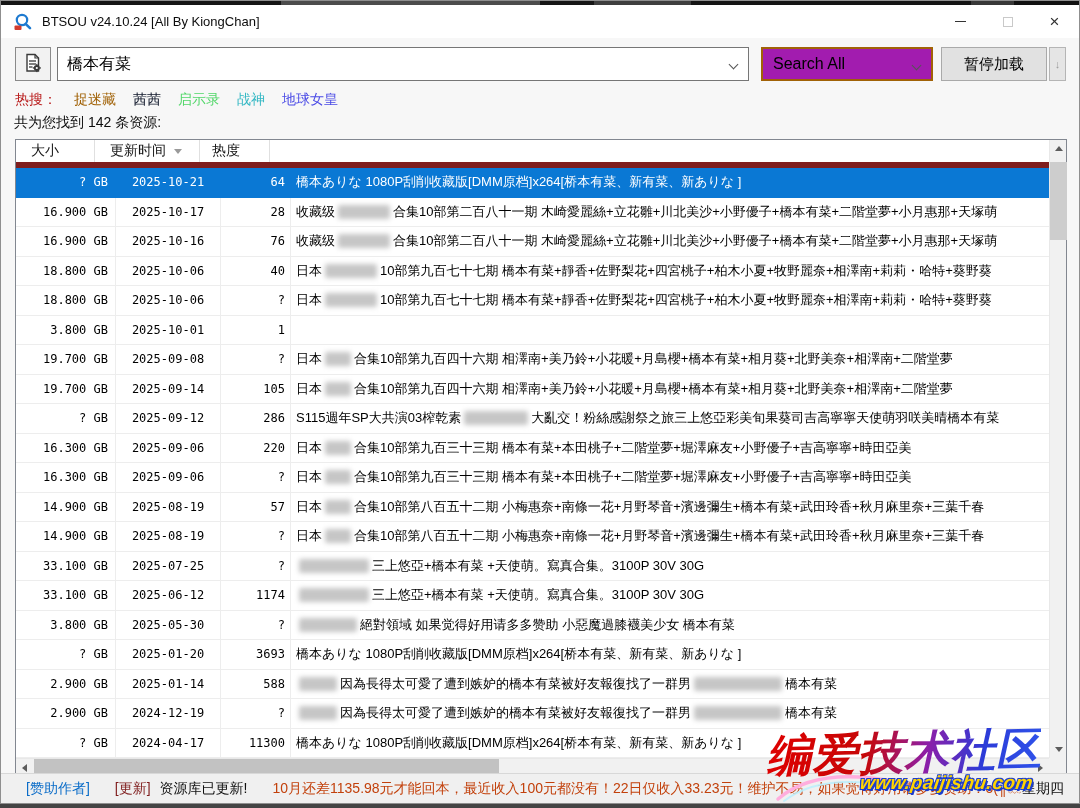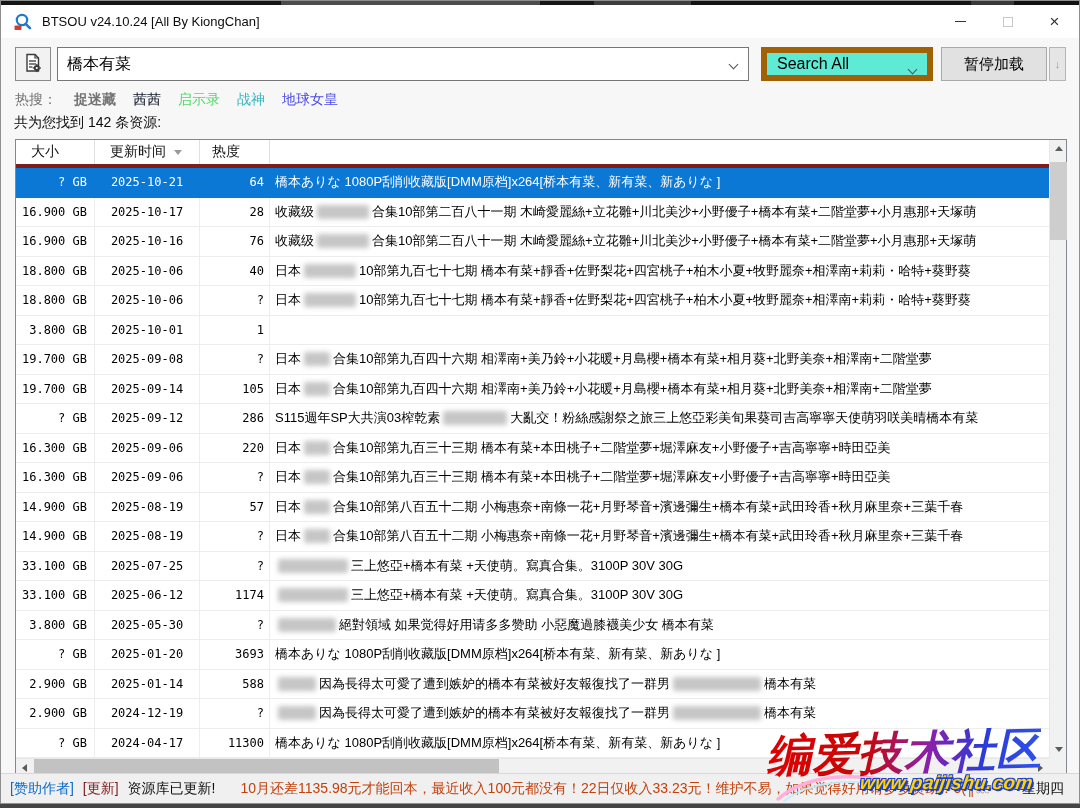--- a/index.html
+++ b/index.html
@@ -18,44 +18,44 @@
   .win-controls { position:absolute; right:1px; top:0; height:33px; display:flex; }
   .win-btn { width:47px; height:33px; display:flex; align-items:center; justify-content:center; background:#fff; color:#222; }
   .glyph-min { width:11px; height:0; border-top:1px solid #333; display:block; }
   .glyph-max { width:10px; height:10px; border:1px solid #c9c9c9; display:block; }
   .glyph-close { font-size:17px; color:#333; line-height:1; }
 
   
   .settings-btn { position:absolute; left:14px; top:46px; width:36px; height:34px; background:#f2f2f2; border:1px solid #8a8a8a; display:flex; align-items:center; justify-content:center; }
   .search-combo { position:absolute; left:56px; top:46px; width:692px; height:34px; background:#fff; border:1px solid #767676; display:flex; align-items:center; padding:0 26px 0 9px; font-size:16px; color:#000; }
   .chev { position:absolute; right:11px; top:13px; width:7px; height:7px; border-right:1.5px solid #555; border-bottom:1.5px solid #555; transform:rotate(45deg); }
-  .engine-combo { position:absolute; left:760px; top:46px; width:172px; height:34px; background:#5eead4; border:6px solid #a16207; display:flex; align-items:center; padding:0 26px 0 10px; font-size:16px; color:#000;text-align:center; }
+  .engine-combo { position:absolute; left:760px; top:46px; width:172px; height:34px; background:#a21caf; border:2px solid #a16207; display:flex; align-items:center; padding:0 26px 0 10px; font-size:16px; color:#000;text-align:center; }
   .pause-btn { position:absolute; left:940px; top:46px; width:106px; height:34px; background:#e1e1e1; border:1px solid #a9a9a9; font-size:15px; color:#000; display:flex; align-items:center; justify-content:center; font-family:inherit; }
   .mini-btn { position:absolute; left:1048px; top:46px; width:17px; height:34px; background:#e5e5e5; border:1px solid #b5b5b5; color:#9a9a9a; font-size:11px; display:flex; align-items:center; justify-content:center; }
 
   
   .hotsearch { position:absolute; left:14px; top:90px; font-size:14px; display:flex; gap:17px; align-items:center; }
-  .hot-label { color:#737373; }
+  .hot-label { color:#b91c1c; }
   .hot-link { cursor:pointer; }
   .resultcount { position:absolute; left:13px; top:113px; font-size:14px; color:#0c0c0c; }
 
   
   .table { position:absolute; left:14px; top:138px; width:1052px; height:637px; background:#fff; border:1px solid #828790; }
-  .thead { position:absolute; top:0; left:0; right:17px; height:28px; display:flex; background:#fff; border-bottom:4px solid #7f1d1d; font-size:14px; color:#141414; }
+  .thead { position:absolute; top:0; left:0; right:17px; height:28px; display:flex; background:#fff; border-bottom:6px solid #7f1d1d; font-size:14px; color:#141414; }
   .thead .hc { display:flex; align-items:center; padding-left:15px; border-right:1px solid #e0e0e0; }
   .hc.size { width:79px; }
   .hc.date { width:105px; position:relative; }
   .hc.heat { width:70px; padding-left:12px; }
   .hc.titleh { flex:1; border-right:none; }
   .sort-desc { width:0; height:0; border-left:4px solid transparent; border-right:4px solid transparent; border-top:5px solid #9a9a9a; margin-left:8px; }
 
   .tbody { position:absolute; top:28px; left:0; right:17px; bottom:17px; overflow:hidden; }
   .trow { display:flex; height:29.5px; border-bottom:1px solid #ededed; color:#000; background:#fff; }
   .trow .c { display:flex; align-items:center; border-right:1px solid #ededed; overflow:hidden; }
-  .c.size { width:79px; justify-content:flex-end; padding-right:7px; font-family:"DejaVu Sans Mono",monospace; font-size:12px; }
+  .c.size { width:79px; justify-content:flex-end; padding-right:7px; font-family:"DejaVu Sans Mono",monospace; font-size:12px;margin-left:21px; }
   .c.date { width:105px; justify-content:center; font-family:"DejaVu Sans Mono",monospace; font-size:12px; }
   .c.heat { width:70px; justify-content:flex-end; padding-right:5px; font-family:"DejaVu Sans Mono",monospace; font-size:12px; }
   .c.title { flex:1; padding-left:5px; font-size:13px; white-space:nowrap; border-right:none; }
   .trow.sel { background:#0a78d4; color:#fff; border-bottom-color:#0a78d4; }
   .trow.sel .c { border-right-color:rgba(255,255,255,0); }
   .blur { display:inline-block; height:14px; background:#c6c6c6; filter:blur(2.5px); border-radius:2px; margin:0 3px; flex:none; }
 
   
   .vscroll { position:absolute; top:0; right:0; bottom:17px; width:17px; background:#f1f1f1; border-left:1px solid #e8e8e8; }
   .vs-btn { position:absolute; left:0; width:17px; height:17px; display:flex; align-items:center; justify-content:center; }
@@ -64,21 +64,21 @@
   .vs-thumb { position:absolute; left:0; top:22px; width:17px; height:78px; background:#cdcdcd; }
   .hscroll { position:absolute; left:0; bottom:0; right:17px; height:17px; background:#f1f1f1; border-top:1px solid #e8e8e8; }
   .hs-btn { position:absolute; top:0; width:17px; height:17px; display:flex; align-items:center; justify-content:center; }
   .tri-left { width:0;height:0;border-top:4px solid transparent;border-bottom:4px solid transparent;border-right:5px solid #5c5c5c; }
   .tri-right { width:0;height:0;border-top:4px solid transparent;border-bottom:4px solid transparent;border-left:5px solid #5c5c5c; }
   .hs-thumb { position:absolute; top:0; left:18px; width:465px; height:17px; background:#c2c2c2; }
   .corner { position:absolute; right:0; bottom:0; width:17px; height:17px; background:#f1f1f1; }
 
   
   .statusbar { position:absolute; left:0; right:0; bottom:0; height:30px; background:#f0f0f0; border-top:1px solid #d8d8d8; display:flex; align-items:center; font-size:14px; padding-left:9px; white-space:nowrap; overflow:hidden; }
-  .sb-link { margin-right:9px; cursor:pointer; }
+  .sb-link { margin-right:9px; cursor:pointer;margin-left:16px; }
   .sb-updated { color:#0f0f0f; margin-right:25px; }
   .sb-msg { color:#c2410c; }
   .sb-week { position:absolute; right:15px; color:#0f0f0f; }
 
   
   .watermark { position:absolute; left:763px; top:722px; width:315px; height:84px; pointer-events:none; z-index:60; }
   .wm-text { position:absolute; left:2px; top:0; font-size:45px; font-weight:900; font-style:italic; letter-spacing:1px; white-space:nowrap;
     background:linear-gradient(97deg,#e00000 0%,#c60707 36%,#8d1fa8 58%,#2c3bd8 78%,#2f54eb 100%);
     -webkit-background-clip:text; background-clip:text; color:transparent; transform:rotate(-1.5deg); }
   .wm-url { position:absolute; left:96px; top:49px; font-size:19px; font-weight:bold; font-style:italic; color:#ffd400; letter-spacing:0.5px; transform:skewX(-8deg);
@@ -141,21 +141,21 @@
     <span class="chev"></span>
   </div>
 
   <button class="pause-btn">暂停加载</button>
   <div class="mini-btn">
       <span>↓</span>
     </div>
 
   <div class="hotsearch">
     <span class="hot-label">热搜：</span>
-    <span class="hot-link" style="color: #737373; font-weight: bold;">捉迷藏</span>
+    <span class="hot-link" style="color: #a16207;">捉迷藏</span>
     <span class="hot-link" style="color: #0f172a;">茜茜</span>
     <span class="hot-link" style="color: rgb(82, 215, 105);">启示录</span>
     <span class="hot-link" style="color: rgb(53, 184, 196);">战神</span>
     <span class="hot-link" style="color: rgb(75, 75, 230);">地球女皇</span>
   </div>
 
   <div class="resultcount">共为您找到 142 条资源:</div>
 
   <div class="table">
     <div class="thead">

